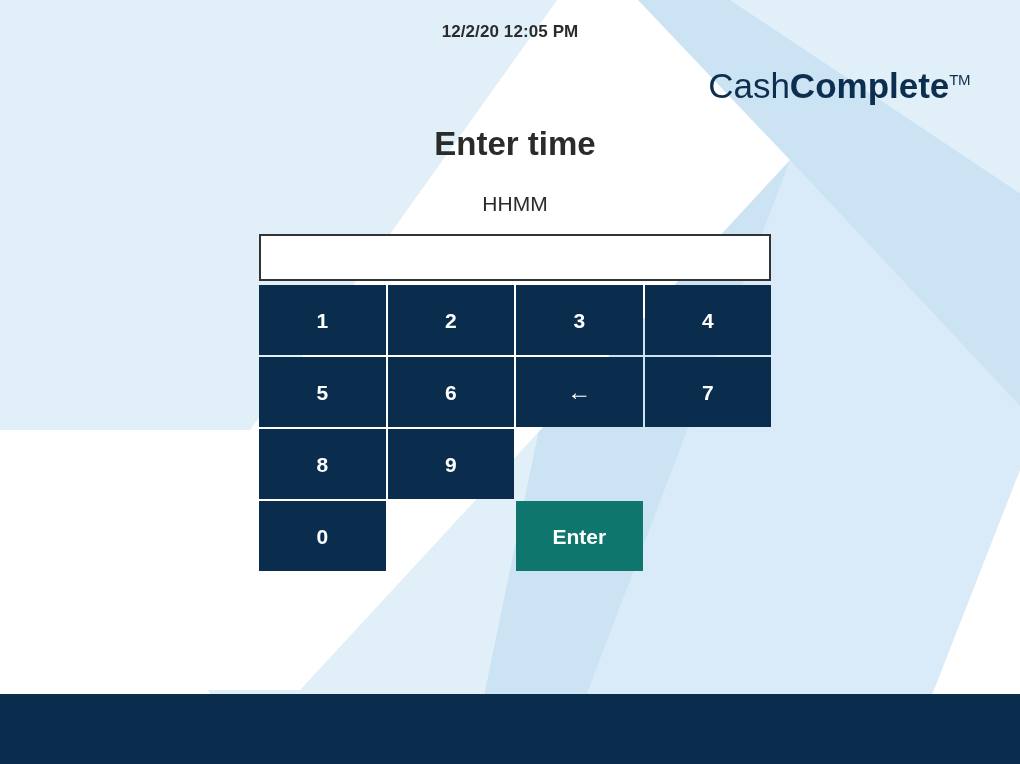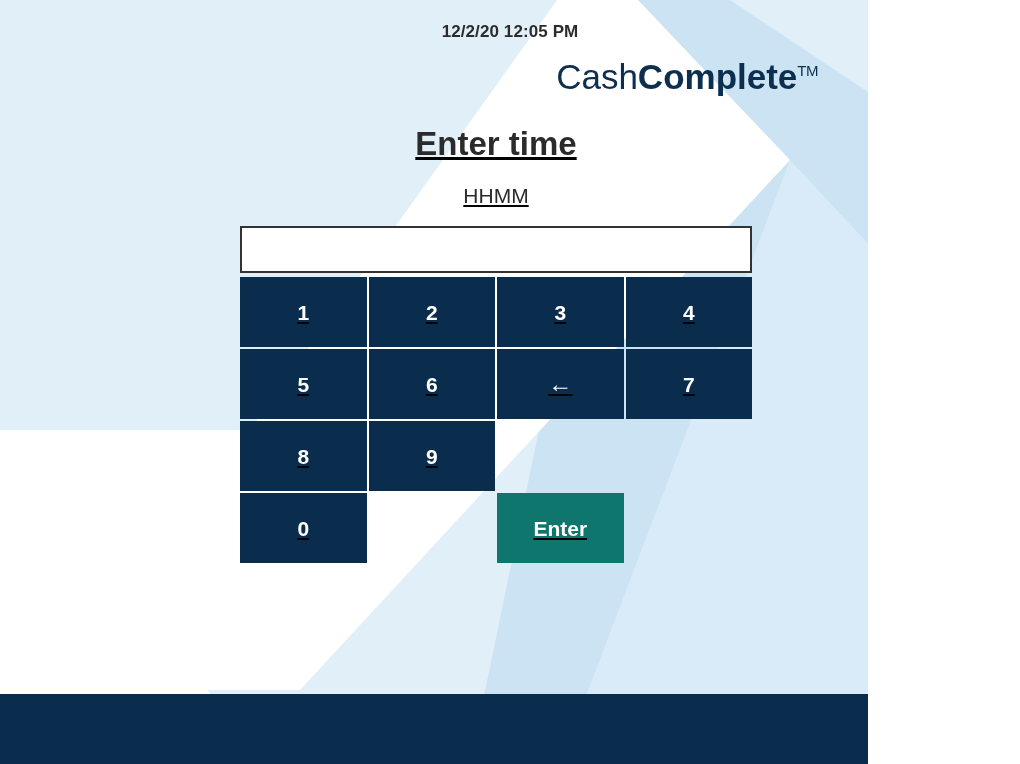--- a/index.html
+++ b/index.html
@@ -8,21 +8,21 @@
   html, body {
     width: 1020px;
     height: 764px;
     overflow: hidden;
     background: #ffffff;
     font-family: "Liberation Sans", sans-serif;
   }
 
   #app {
     position: relative;
-    width: 868px;
+    width: 1020px;
     height: 764px;
     background: #ffffff;
     overflow: hidden;
   }
 
   
   #bg-art {
     position: absolute;
     inset: 0;
     width: 1020px;
@@ -40,61 +40,60 @@
     text-align: center;
     font-size: 17px;
     font-weight: bold;
     color: #2b2b2b;
     letter-spacing: 0.1px;
     z-index: 5;
   }
 
   .brand {
     position: absolute;
-    top: 59px;
+    top: 68px;
     right: 50px;
     font-size: 35px;
     color: #0d2f4f;
     line-height: 1;
     white-space: nowrap;
     z-index: 5;
   }
   .brand .brand-light { font-weight: 300; }
   .brand .brand-bold  { font-weight: bold; }
   .brand .brand-tm {
     font-size: 15px;
     vertical-align: super;
     font-weight: normal;
     letter-spacing: -0.5px;
   }
 
   
   .panel {
     position: absolute;
-    left: 240px;
+    left: 259px;
     top: 126px;
     width: 512px;
     z-index: 5;
-    text-decoration: underline;
   }
 
   .panel-title {
     text-align: center;
     font-size: 33px;
     font-weight: bold;
     color: #2b2b2b;
     line-height: 1.1;
   }
 
   .panel-subtitle {
     text-align: center;
     font-size: 21px;
     font-weight: normal;
     color: #2b2b2b;
-    margin-top: 22px;
+    margin-top: 30px;
   }
 
   .entry-field {
     margin-top: 18px;
     width: 512px;
     height: 47px;
     background: #ffffff;
     border: 2px solid #333333;
     font-family: "Liberation Sans", sans-serif;
     font-size: 24px;

